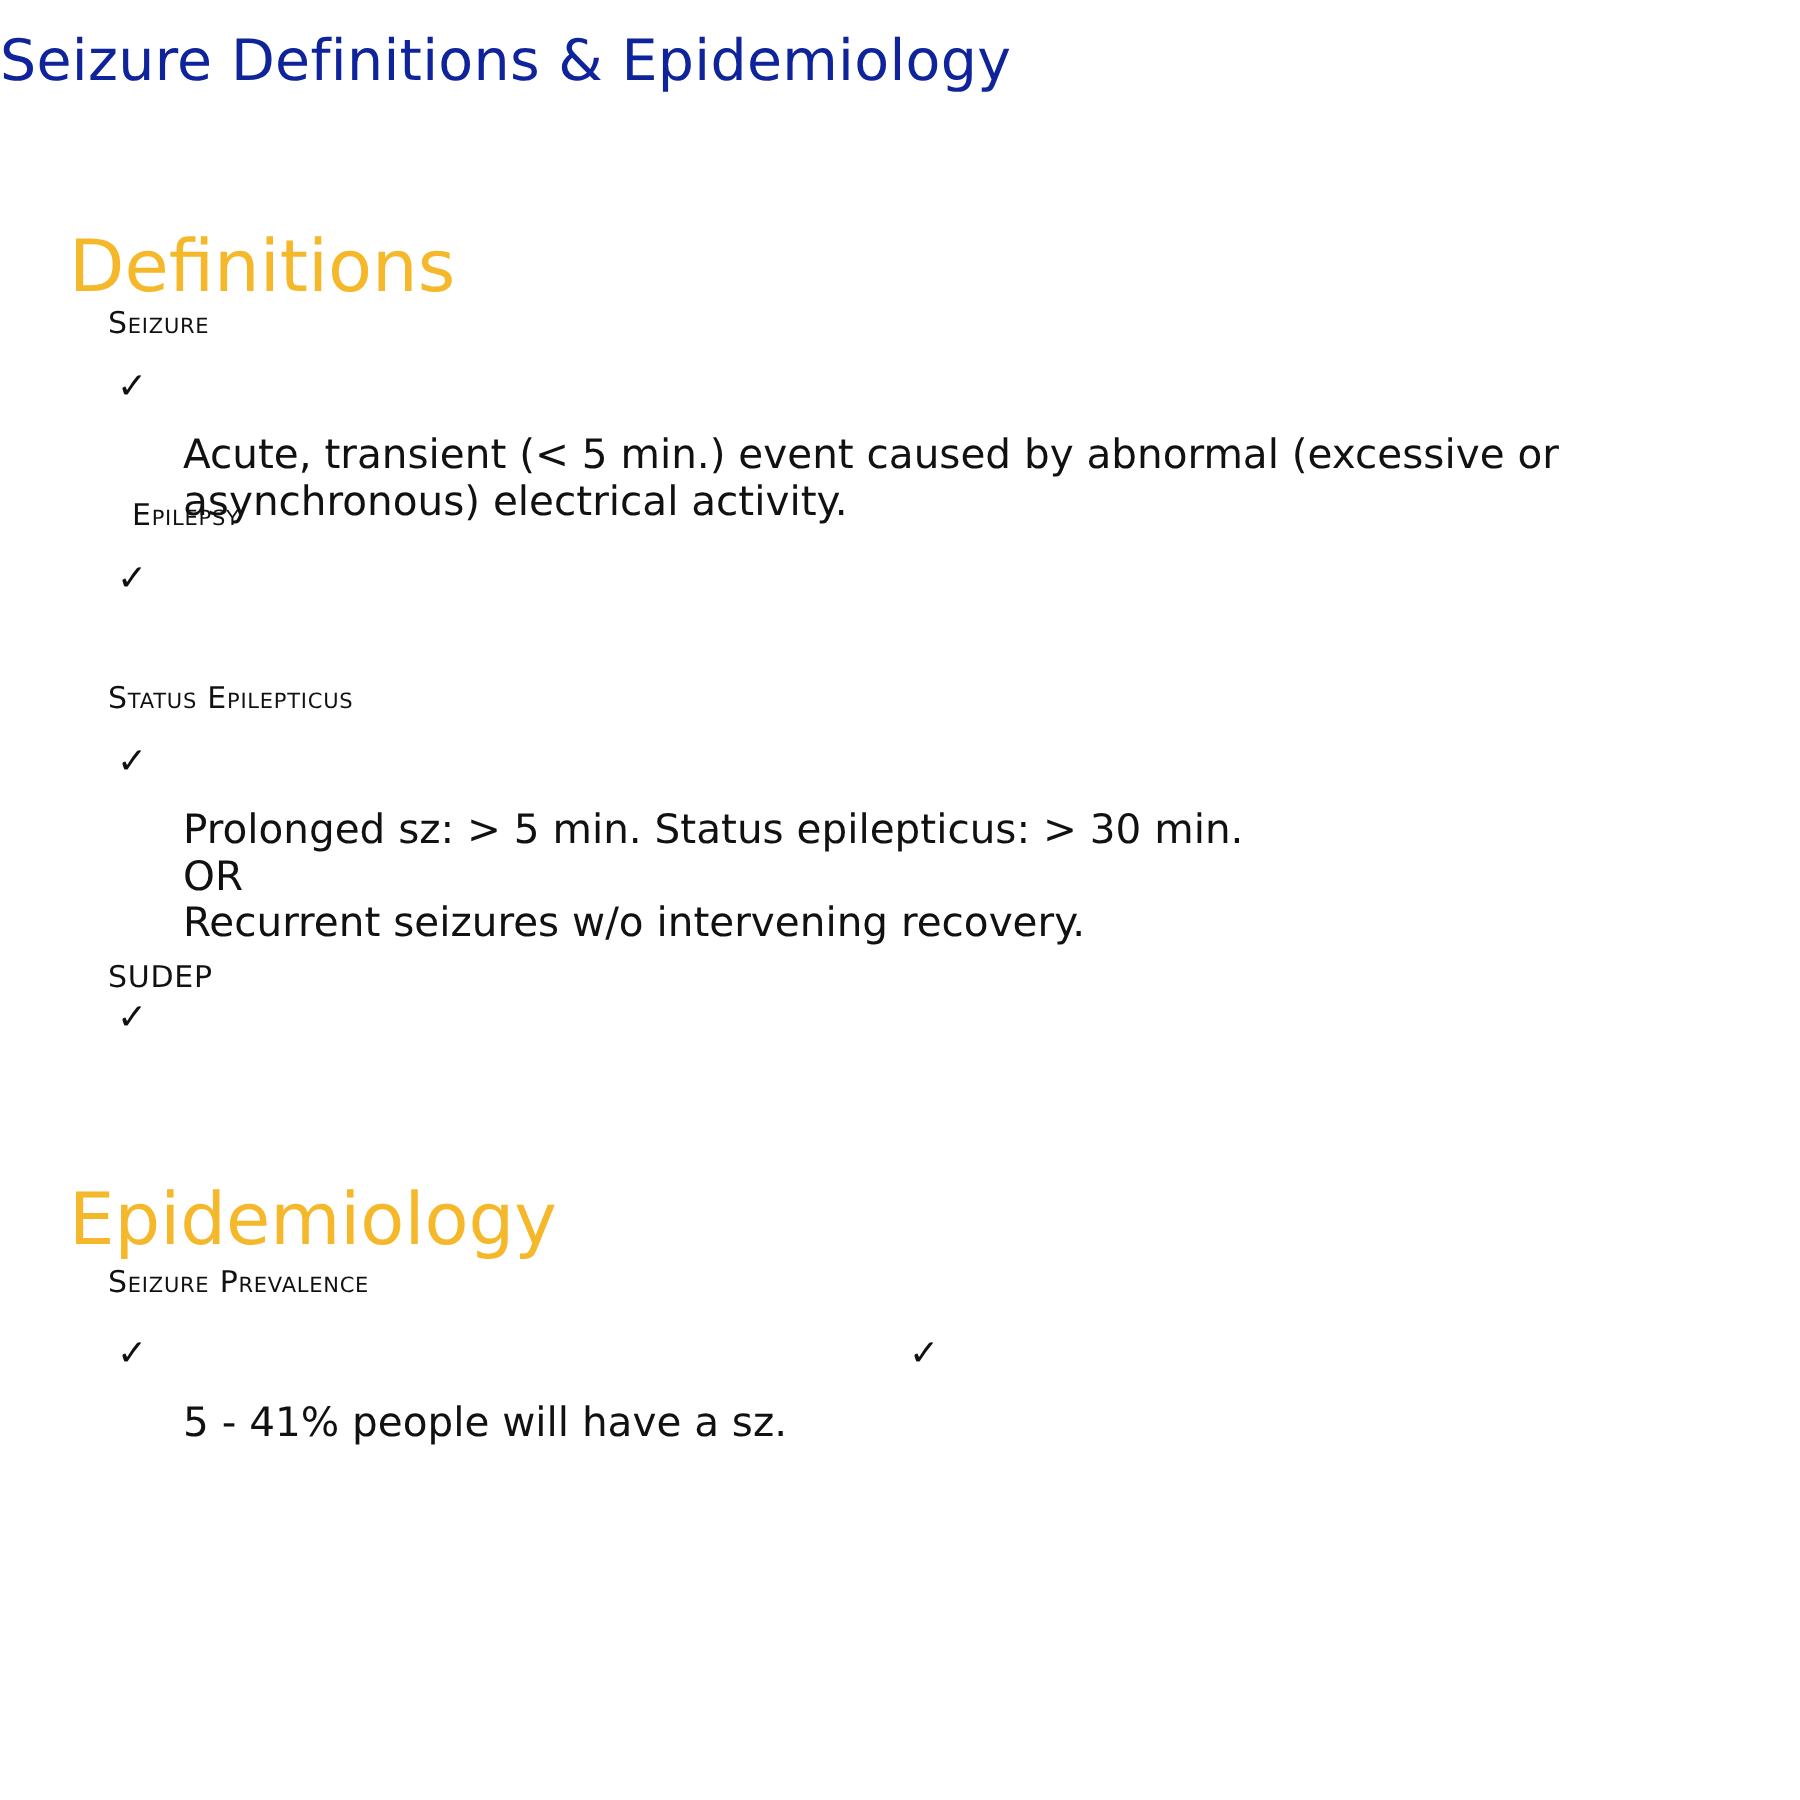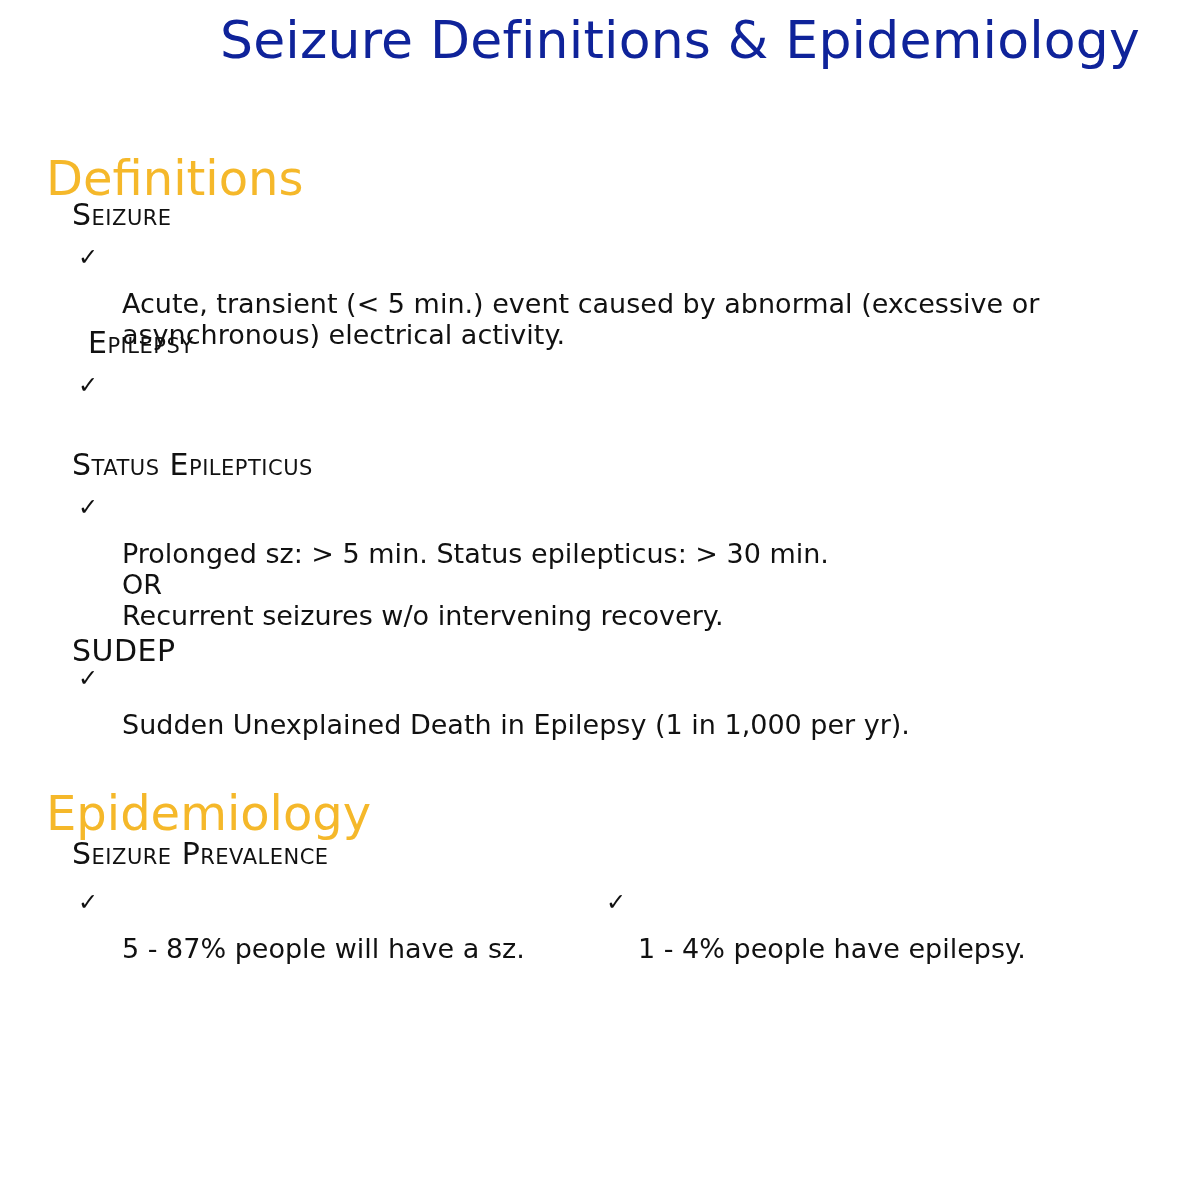--- a/index.html
+++ b/index.html
@@ -13,38 +13,38 @@
       position: relative;
       overflow: hidden;
       font-family: "DejaVu Sans", "Liberation Sans", sans-serif;
       color: #111111;
     }
     .title {
       position: absolute;
       top: 16px;
       left: 0;
       width: 1140px;
-      text-align: right;
-      font-size: 52px;
+      text-align: left;
+      font-size: 38px;
       color: #0f239a;
       letter-spacing: 0.2px;
       line-height: 48px;
     }
     .section-heading {
       position: absolute;
       left: 46px;
       font-size: 48px;
       color: #f5b82a;
       line-height: 48px;
       margin-top: 16px;
     }
     .term {
       position: absolute;
       left: 72px;
-      font-size: 30px;
+      font-size: 20px;
       font-variant: small-caps;
       color: #111111;
       line-height: 38px;
       letter-spacing: 0.5px;
     }
     .term.plain {
       font-variant: normal;
       margin-top: 16px;
     }
     .bullet {
@@ -93,26 +93,24 @@
 <div class="bullet" style="top:490px;">
   <span class="check">✓</span>
   <span class="bullet-text">Prolonged sz: &gt; 5 min.  Status epilepticus: &gt; 30 min.
 OR
 Recurrent seizures w/o intervening recovery.</span>
 </div>
 
 <div class="term plain" style="top:616px;">SUDEP</div>
 <div class="bullet" style="top:661px;">
   <span class="check">✓</span>
-  <span class="bullet-text">Sudden Unexplained Death in Epilepsy (1 in 1,000 per yr).</span>
 </div>
 
 <div class="section-heading" style="top:773px;">Epidemiology</div>
 
 <div class="term" style="top:835px;">Seizure Prevalence</div>
 <div class="bullet" style="top:885px;">
   <span class="check">✓</span>
-  <span class="bullet-text">5 - 87% people will have a sz.</span>
+  <span class="bullet-text">5 - 41% people will have a sz.</span>
 </div>
 <div class="bullet" style="top:885px; left:606px;">
   <span class="check" style="width:32px; flex-basis:32px;">✓</span>
-  <span class="bullet-text">1 - 4% people have epilepsy.</span>
 </div>
 
 </body></html>

